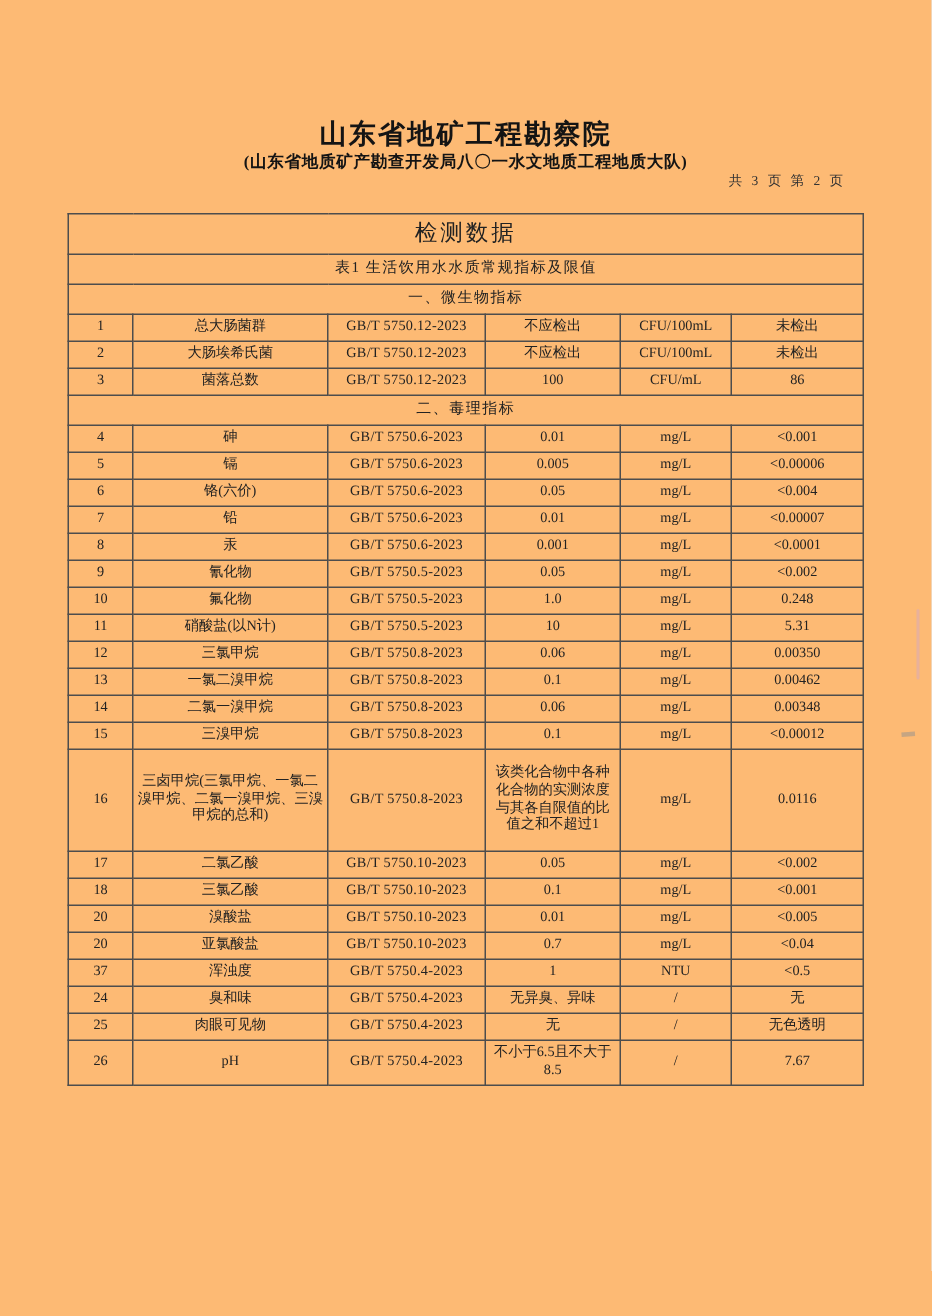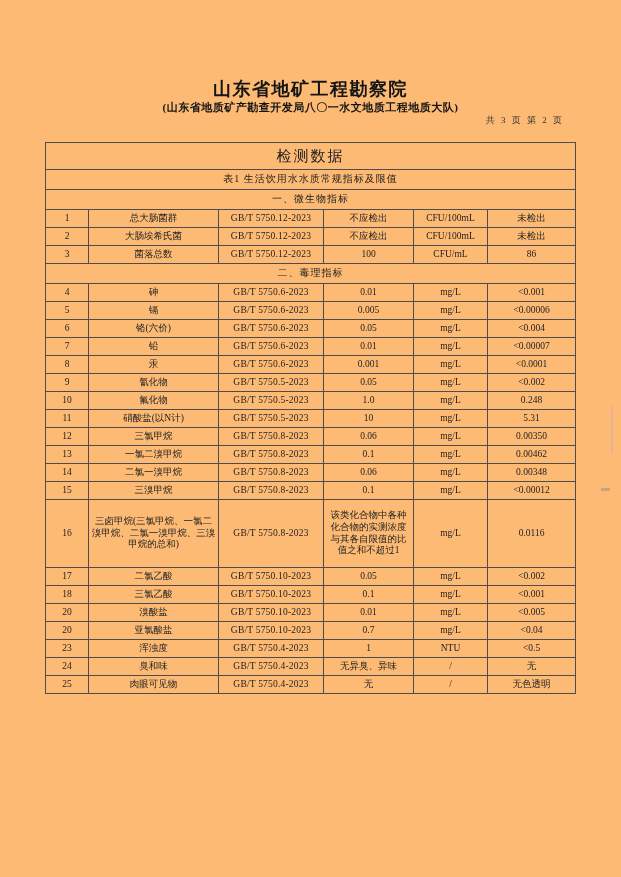--- a/index.html
+++ b/index.html
@@ -244,21 +244,21 @@
         </tr>
         <tr class="data-row">
           <td class="cell-no">20</td>
           <td class="cell-item">亚氯酸盐</td>
           <td class="cell-basis">GB/T 5750.10-2023</td>
           <td class="cell-limit">0.7</td>
           <td class="cell-unit">mg/L</td>
           <td class="cell-result">&lt;0.04</td>
         </tr>
         <tr class="data-row">
-          <td class="cell-no">23</td>
+          <td class="cell-no">37</td>
           <td class="cell-item">浑浊度</td>
           <td class="cell-basis">GB/T 5750.4-2023</td>
           <td class="cell-limit">1</td>
           <td class="cell-unit">NTU</td>
           <td class="cell-result">&lt;0.5</td>
         </tr>
         <tr class="data-row">
           <td class="cell-no">24</td>
           <td class="cell-item">臭和味</td>
           <td class="cell-basis">GB/T 5750.4-2023</td>
@@ -267,19 +267,27 @@
           <td class="cell-result">无</td>
         </tr>
         <tr class="data-row">
           <td class="cell-no">25</td>
           <td class="cell-item">肉眼可见物</td>
           <td class="cell-basis">GB/T 5750.4-2023</td>
           <td class="cell-limit">无</td>
           <td class="cell-unit">/</td>
           <td class="cell-result">无色透明</td>
         </tr>
+        <tr class="data-row" style="height: 30px;">
+          <td class="cell-no">26</td>
+          <td class="cell-item">pH</td>
+          <td class="cell-basis">GB/T 5750.4-2023</td>
+          <td class="cell-limit">不小于6.5且不大于8.5</td>
+          <td class="cell-unit">/</td>
+          <td class="cell-result">7.67</td>
+        </tr>
       </tbody>
   </table>
 
   <div class="artifact artifact-pink"></div>
   <div class="artifact artifact-dash"></div>
 
 </div>
 
 </body></html>

